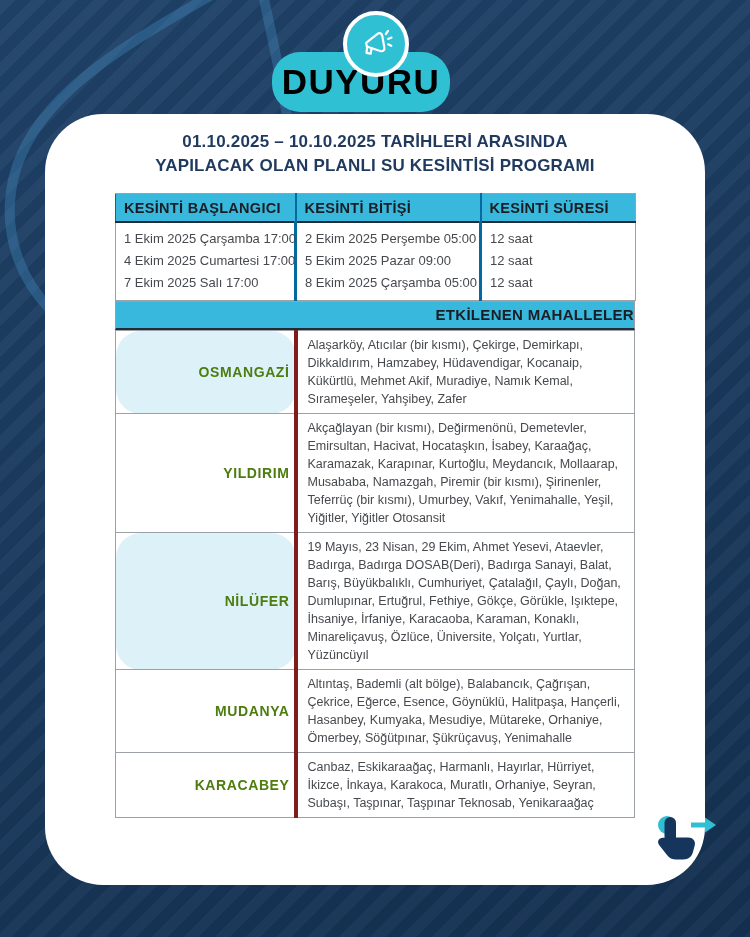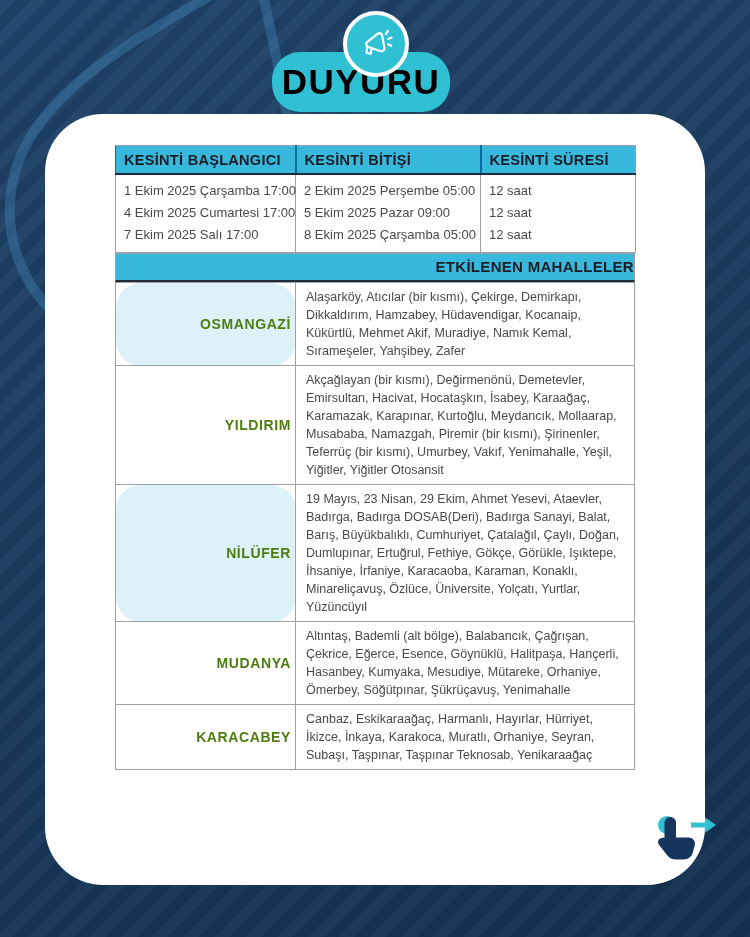--- a/index.html
+++ b/index.html
@@ -81,21 +81,21 @@
     padding: 6px 8px 5px 8px;
     border-left: 2px solid #0369a1;
   }
   th.cyan:first-child { border-left: 1px solid #0369a1; }
 
   td.sched {
     vertical-align: top;
     padding: 5px 8px 6px 8px;
     font-size: 13px; color: #46494d;
     background: #ffffff;
-    border-left: 1px solid #0369a1;
+    border-left: 3px solid #0369a1;
   }
   td.sched:first-child { border-left: 1px solid #9ba1a6; }
   td.sched div { line-height: 22px; white-space: nowrap; }
 
   .section-header {
     text-align: right;
     padding: 4px 0 5px 0;
     border: 1px solid #9ba1a6;
     border-bottom: 2px solid #222c38;
     font-size: 15px;
@@ -111,36 +111,40 @@
     border-radius: 25px;
   }
   .districts tr.alt th.dname { background: #ddf1f9; }
   .districts td.nbhd {
     background: #ffffff;
     color: #46494d;
     font-size: 12.5px;
     line-height: 18px;
     padding: 5px 8px 5px 10px;
     vertical-align: middle;
-    border-left: 1px solid #7f1d1d;
+    border-left: 4px solid #7f1d1d;
   }
 
   .swipe-hint { position: absolute; left: 650px; top: 812px; z-index: 4; }
 </style>
 </head>
 <body>
 
 <div class="stage">
 
   <svg class="watermark" width="400" height="470" viewBox="0 0 400 470">
     <path d="M200 20 C 120 130, 60 205, 60 285 a140 140 0 0 0 280 0 C 340 205 280 130 200 20 Z" fill="none" stroke="#4a9cd2" stroke-width="10"></path>
   </svg>
 
   <div class="card">
 
+    <div class="title">
+      <div>01.10.2025 – 10.10.2025 TARİHLERİ ARASINDA</div>
+      <div>YAPILACAK OLAN PLANLI SU KESİNTİSİ PROGRAMI</div>
+    </div>
 
     <div class="tbl-wrap">
 
       <table class="schedule">
         <colgroup>
             <col style="width:180px">
             <col style="width:185px">
             <col style="width:155px">
           </colgroup>
         <tbody>

